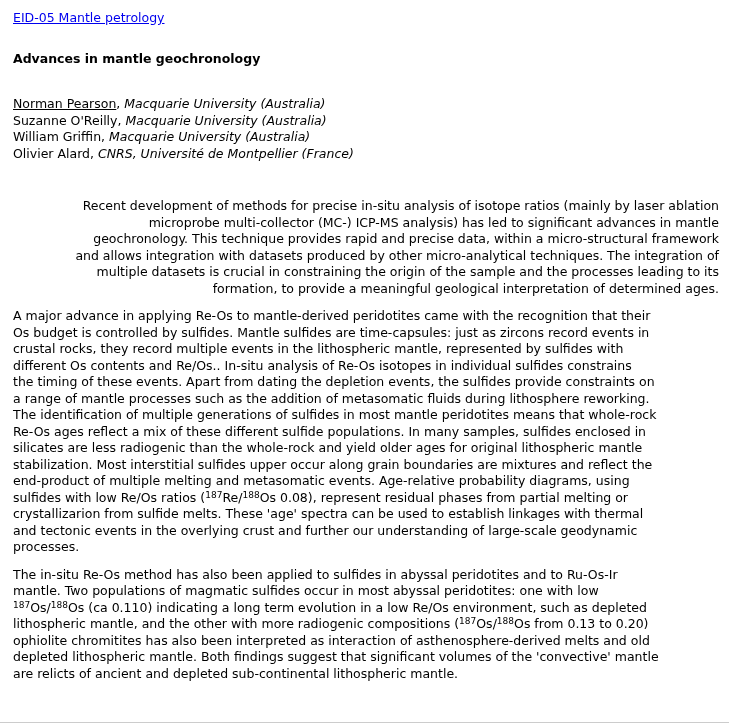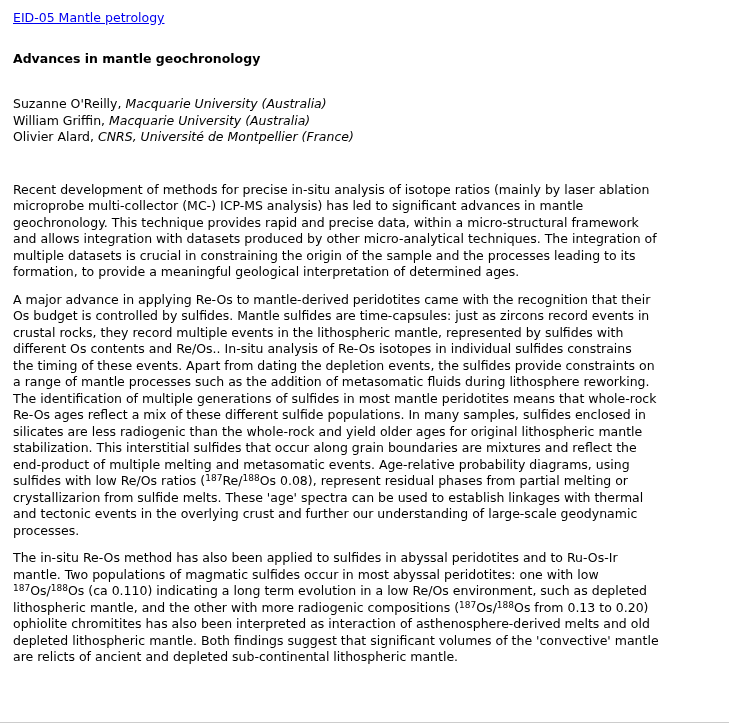--- a/index.html
+++ b/index.html
@@ -28,21 +28,21 @@
     font-weight: bold;
     margin: 24px 0 16px 0;
     white-space: pre;
   }
   .author-list { margin-top: 29px; }
   .author-line { white-space: pre; }
   .author-name.underlined { text-decoration: underline; }
   .affiliation { font-style: italic; }
   .abstract-body {}
   .paragraph { margin: 11px 0 0 0; }
-  .paragraph.first { margin-top: 36px; }
+  .paragraph.first { margin-top: 36px; text-align: right; }
   .line { white-space: pre; }
   sup {
     font-size: 9px;
     line-height: 0;
     position: relative;
     top: -4px;
     vertical-align: baseline;
     margin-top: 16px;
   }
   .bottom-divider {
@@ -59,20 +59,21 @@
 
 <div class="page">
 
   <div>
     <a class="session-link">EID-05 Mantle petrology</a>
   </div>
 
   <div class="abstract-title">Advances in mantle geochronology</div>
 
   <div class="author-list">
+      <div class="author-line"><span class="author-name underlined">Norman Pearson</span>, <span class="affiliation">Macquarie University (Australia)</span></div>
       <div class="author-line"><span class="author-name">Suzanne O'Reilly</span>, <span class="affiliation">Macquarie University (Australia)</span></div>
       <div class="author-line"><span class="author-name">William Griffin</span>, <span class="affiliation">Macquarie University (Australia)</span></div>
       <div class="author-line"><span class="author-name">Olivier Alard</span>, <span class="affiliation">CNRS, Université de Montpellier (France)</span></div>
     </div>
 
   <div class="abstract-body">
       <div class="paragraph first">
         <div class="line">Recent development of methods for precise in-situ analysis of isotope ratios (mainly by laser ablation</div>
         <div class="line">microprobe multi-collector (MC-) ICP-MS analysis) has led to significant advances in mantle</div>
         <div class="line">geochronology. This technique provides rapid and precise data, within a micro-structural framework</div>
@@ -83,21 +84,21 @@
       <div class="paragraph">
         <div class="line">A major advance in applying Re-Os to mantle-derived peridotites came with the recognition that their</div>
         <div class="line">Os budget is controlled by sulfides. Mantle sulfides are time-capsules: just as zircons record events in</div>
         <div class="line">crustal rocks, they record multiple events in the lithospheric mantle, represented by sulfides with</div>
         <div class="line">different Os contents and Re/Os.. In-situ analysis of Re-Os isotopes in individual sulfides constrains</div>
         <div class="line">the timing of these events. Apart from dating the depletion events, the sulfides provide constraints on</div>
         <div class="line">a range of mantle processes such as the addition of metasomatic fluids during lithosphere reworking.</div>
         <div class="line">The identification of multiple generations of sulfides in most mantle peridotites means that whole-rock</div>
         <div class="line">Re-Os ages reflect a mix of these different sulfide populations. In many samples, sulfides enclosed in</div>
         <div class="line">silicates are less radiogenic than the whole-rock and yield older ages for original lithospheric mantle</div>
-        <div class="line">stabilization. This interstitial sulfides that occur along grain boundaries are mixtures and reflect the</div>
+        <div class="line">stabilization. Most interstitial sulfides upper occur along grain boundaries are mixtures and reflect the</div>
         <div class="line">end-product of multiple melting and metasomatic events. Age-relative probability diagrams, using</div>
         <div class="line">sulfides with low Re/Os ratios (<sup>187</sup>Re/<sup>188</sup>Os 0.08), represent residual phases from partial melting or</div>
         <div class="line">crystallizarion from sulfide melts. These 'age' spectra can be used to establish linkages with thermal</div>
         <div class="line">and tectonic events in the overlying crust and further our understanding of large-scale geodynamic</div>
         <div class="line">processes.</div>
       </div>
       <div class="paragraph">
         <div class="line">The in-situ Re-Os method has also been applied to sulfides in abyssal peridotites and to Ru-Os-Ir</div>
         <div class="line">mantle. Two populations of magmatic sulfides occur in most abyssal peridotites: one with low</div>
         <div class="line"><sup>187</sup>Os/<sup>188</sup>Os (ca 0.110) indicating a long term evolution in a low Re/Os environment, such as depleted</div>

